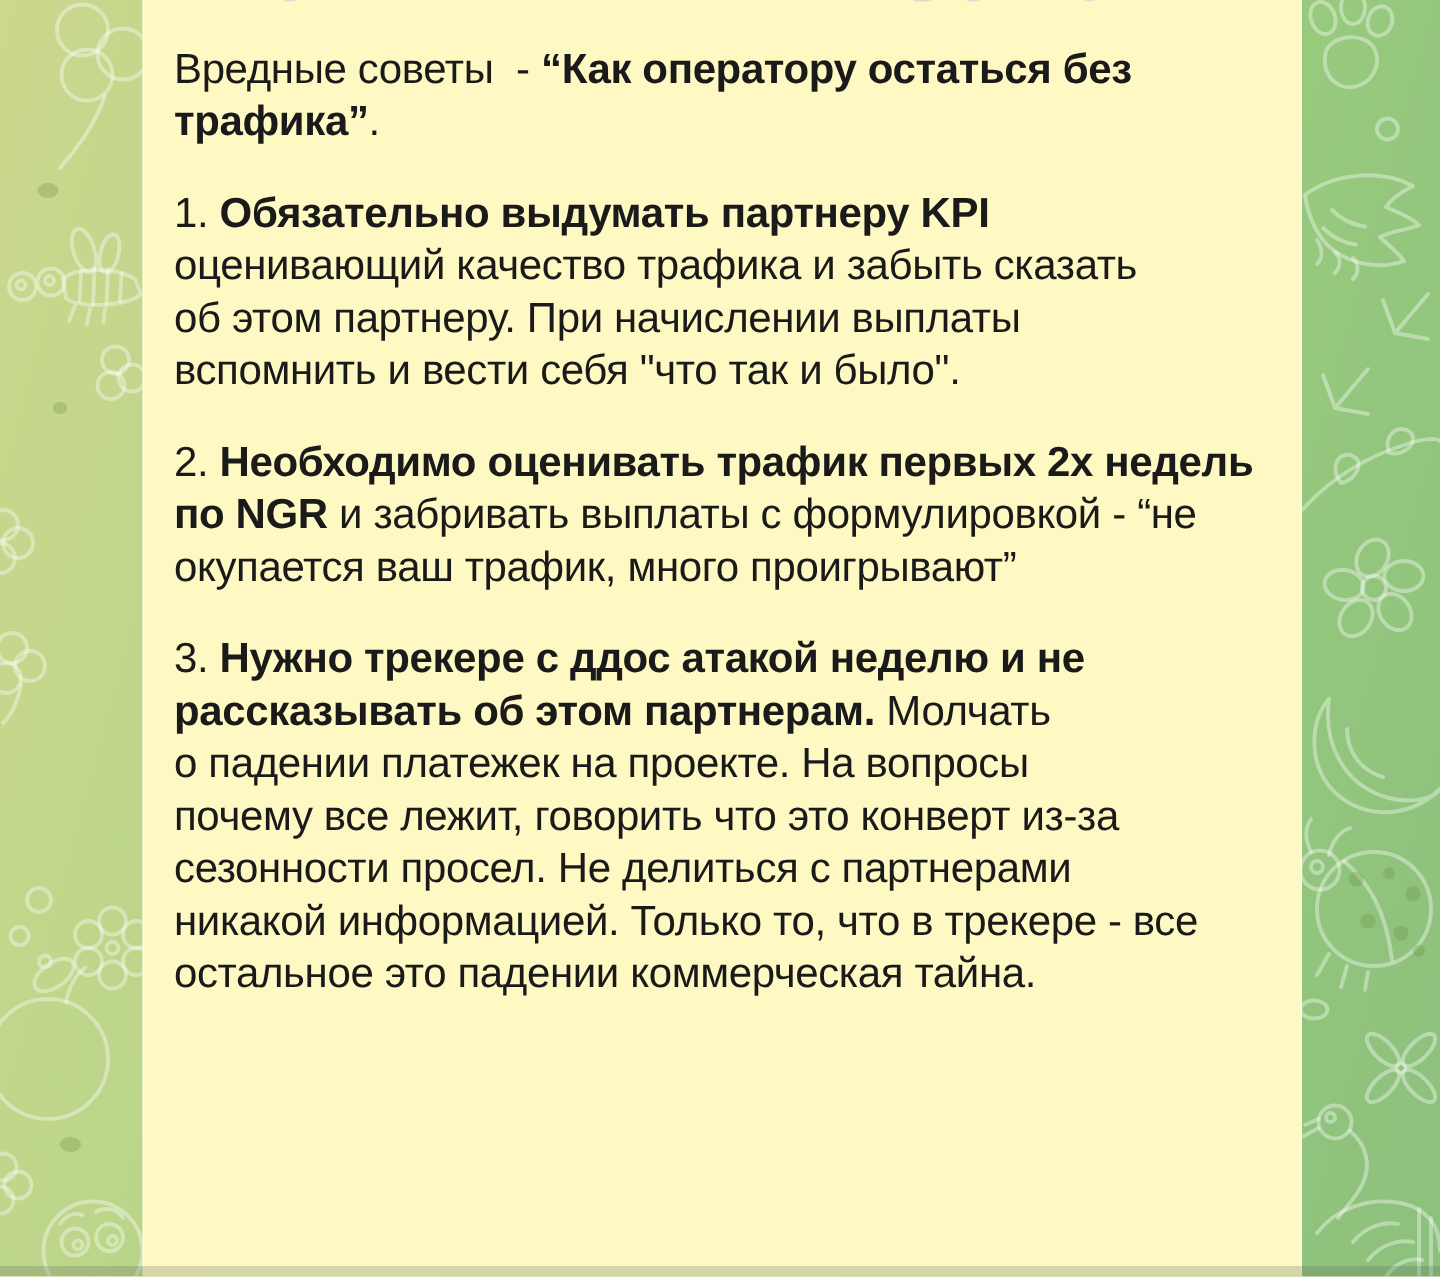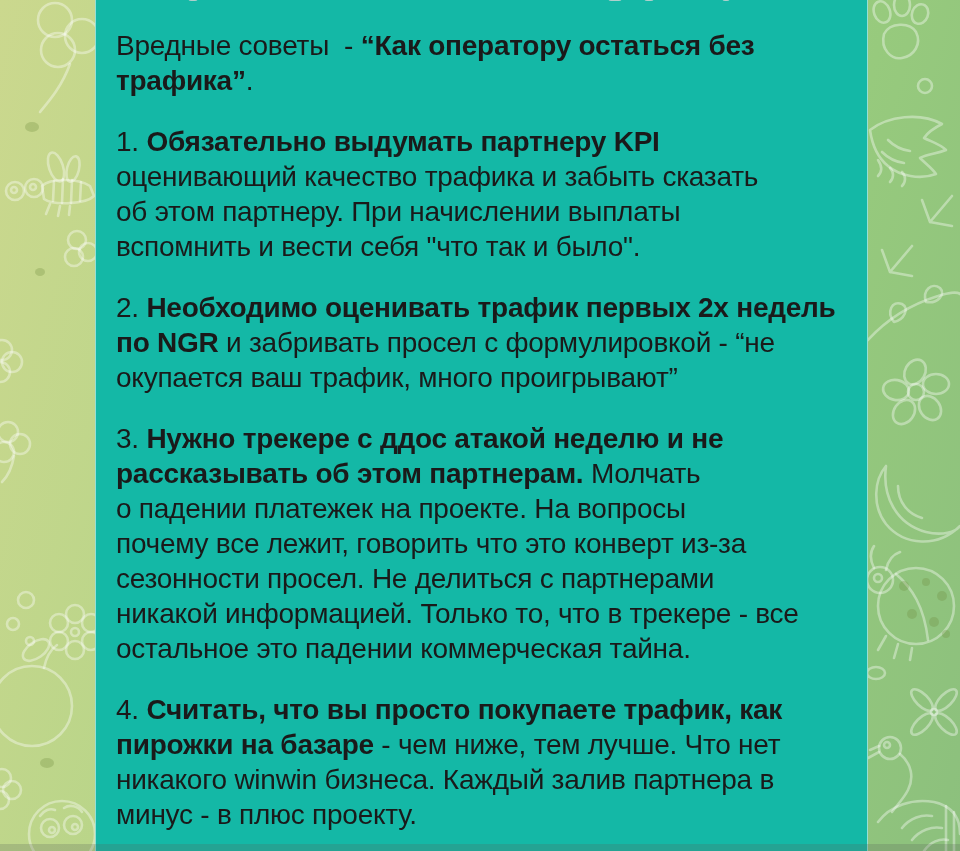--- a/index.html
+++ b/index.html
@@ -10,21 +10,21 @@
   }
   .doodle{position:absolute;top:0;height:851px;}
   .doodle-left{left:0;width:95px;}
   .doodle-right{right:0;width:92px;}
   .doodle path,.doodle circle,.doodle ellipse{
     fill:none;stroke:rgba(255,255,255,0.38);stroke-width:2.6;
     stroke-linecap:round;stroke-linejoin:round;
   }
   .doodle .fill-dot{fill:rgba(106,136,56,0.28);stroke:none;}
   .panel{
-    position:absolute;left:95px;top:0;width:773px;height:851px;background:#14b8a6;
+    position:absolute;left:95px;top:0;width:773px;height:851px;background:#fef9c3;
     border-left:1px solid rgba(255,255,255,0.55);border-right:1px solid rgba(255,255,255,0.55);
     box-sizing:border-box;overflow:hidden;
   }
   .content{position:absolute;left:20px;top:28px;width:750px;}
   .msg-p{
     margin:0 0 26px 0;
     font-size:28px;line-height:35px;letter-spacing:-0.25px;
     color:#1a1a1a;white-space:pre;
   }
   .msg-p:last-child{margin-bottom:0;}
@@ -182,31 +182,27 @@
   <div class="content">
     <p class="msg-p"><span>Вредные советы  - </span><b>“Как оператору остаться без
 трафика”</b><span>.</span></p>
 
     <p class="msg-p"><span>1. </span><b>Обязательно выдумать партнеру KPI</b><span>
 оценивающий качество трафика и забыть сказать
 об этом партнеру. При начислении выплаты
 вспомнить и вести себя "что так и было".</span></p>
 
     <p class="msg-p"><span>2. </span><b>Необходимо оценивать трафик первых 2х недель
-по NGR</b><span> и забривать просел с формулировкой - “не
+по NGR</b><span> и забривать выплаты с формулировкой - “не
 окупается ваш трафик, много проигрывают”</span></p>
 
     <p class="msg-p"><span>3. </span><b>Нужно трекере с ддос атакой неделю и не
 рассказывать об этом партнерам.</b><span> Молчать
 о падении платежек на проекте. На вопросы
 почему все лежит, говорить что это конверт из-за
 сезонности просел. Не делиться с партнерами
 никакой информацией. Только то, что в трекере - все
 остальное это падении коммерческая тайна.</span></p>
 
-    <p class="msg-p"><span>4. </span><b>Считать, что вы просто покупаете трафик, как
-пирожки на базаре</b><span> - чем ниже, тем лучше. Что нет
-никакого winwin бизнеса. Каждый залив партнера в
-минус - в плюс проекту.</span></p>
   </div>
 </div>
 
 <div class="bottom-bar"></div>
 
 </body></html>

